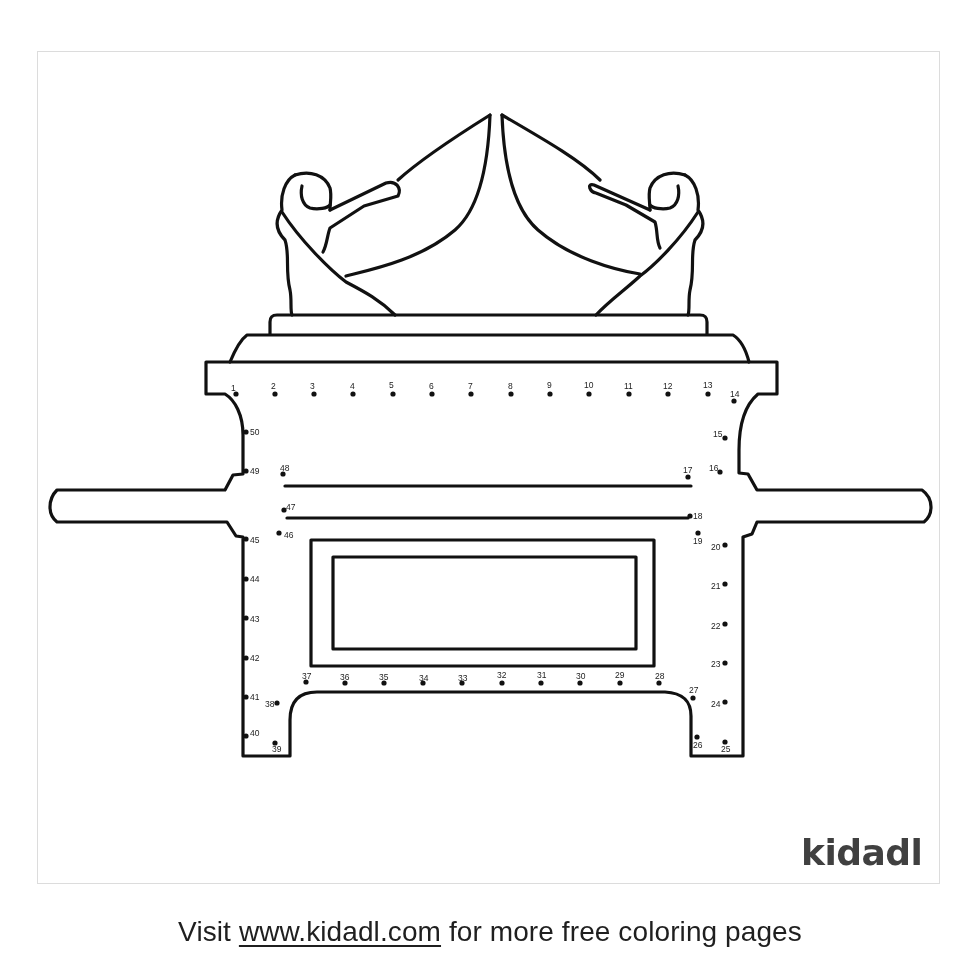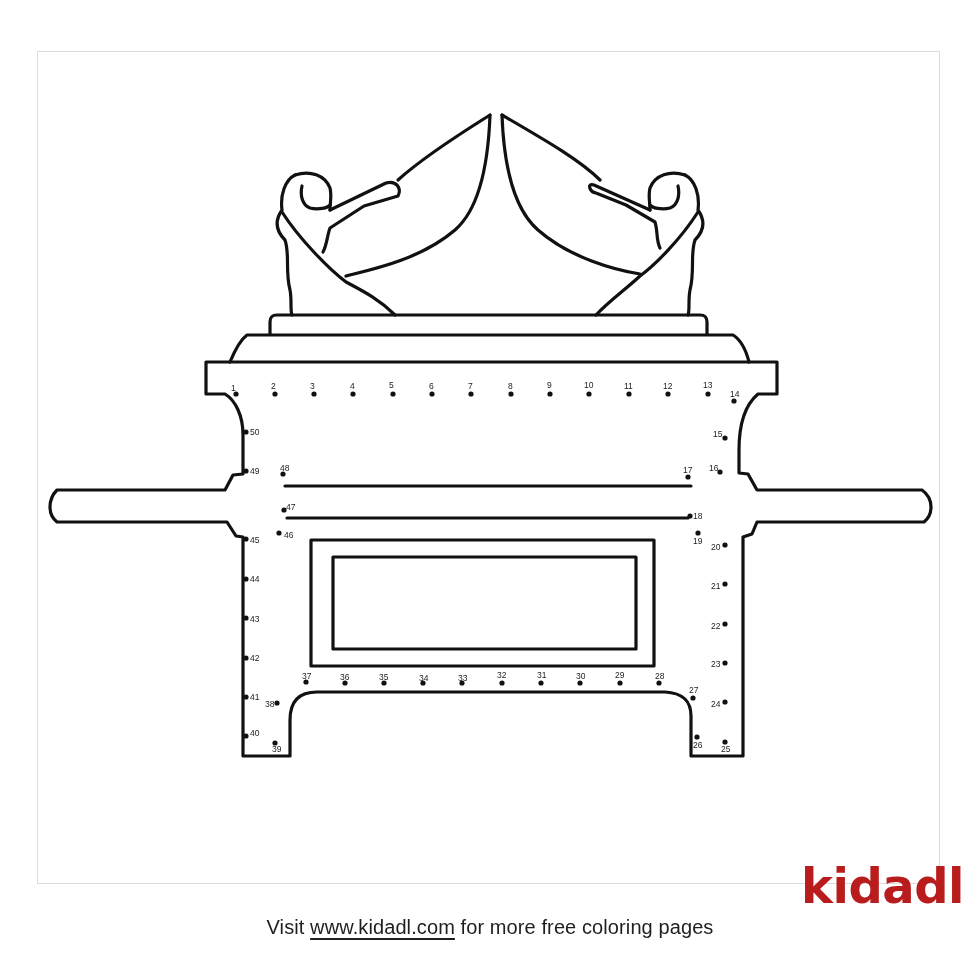--- a/index.html
+++ b/index.html
@@ -2,22 +2,22 @@
 <html><head>
 <meta charset="utf-8">
 <style>
   html, body { margin: 0; padding: 0; background: #ffffff; }
   body { width: 980px; height: 980px; position: relative; overflow: hidden; font-family: "Liberation Sans", sans-serif; }
   .frame { position: absolute; left: 37px; top: 51px; width: 903px; height: 833px; border: 1px solid #dcdcdc; box-sizing: border-box; background: #ffffff; }
   svg.art { position: absolute; left: 0; top: 0; width: 980px; height: 980px; }
   .art .ln { fill: none; stroke: #111111; stroke-width: 3.2; stroke-linejoin: round; stroke-linecap: round; }
   .art .dot { fill: #111111; }
   .art .num { font-family: "Liberation Sans", sans-serif; font-size: 8.5px; fill: #222222; }
-  .logo { position: absolute; left: 801px; top: 858px; font-family: "DejaVu Sans", sans-serif; font-weight: bold; font-size: 48px; letter-spacing: -0.5px; color: #b91c1c; }
-  .footer { position: absolute; left: 0; width: 980px; top: 916px; text-align: center; font-family: "Liberation Sans", sans-serif; font-size: 20px; color: #1f1f1f; letter-spacing: 0.1px; }
+  .logo { position: absolute; left: 801px; top: 832px; font-family: "DejaVu Sans", sans-serif; font-weight: bold; font-size: 36px; letter-spacing: -0.5px; color: #404040; }
+  .footer { position: absolute; left: 0; width: 980px; top: 916px; text-align: center; font-family: "Liberation Sans", sans-serif; font-size: 28px; color: #1f1f1f; letter-spacing: 0.1px; }
   .footer a { color: #1f1f1f; text-decoration: underline; text-underline-offset: 4px; text-decoration-thickness: 2px; }
 </style>
 </head>
 <body>
 
 <div class="frame"></div>
 
 <svg class="art" viewBox="0 0 980 980" xmlns="http://www.w3.org/2000/svg">
 
   <g>

